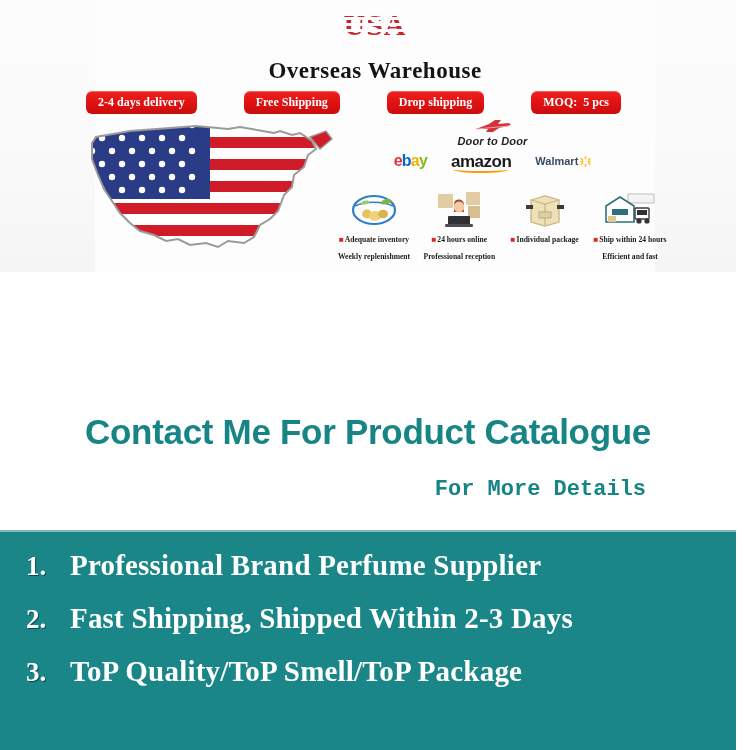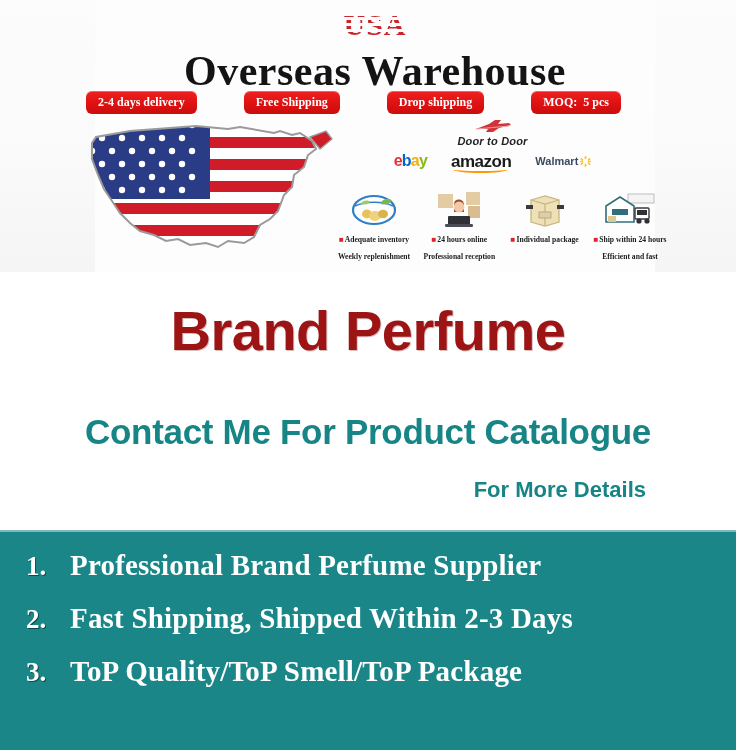--- a/index.html
+++ b/index.html
@@ -63,21 +63,21 @@
   }
 
   .warehouse-title {
     position: absolute;
     left: 0;
     right: 0;
     top: 52px;
     text-align: center;
     font-family: "Liberation Serif", "DejaVu Serif", serif;
     font-weight: bold;
-    font-size: 42px;
+    font-size: 23px;
     line-height: 38px;
     color: #141414;
     letter-spacing: 0.5px;
   }
 
   
   .badge-row {
     position: absolute;
     left: 86px;
     top: 91px;
@@ -244,21 +244,21 @@
     font-size: 35px;
     line-height: 40px;
     color: #178485;
     letter-spacing: -0.3px;
   }
   .more-details {
     position: absolute;
     right: 90px;
     top: 205px;
     text-align: right;
-    font-family: Liberation Sans, sans-serif;
+    font-family: Liberation Mono, monospace;
     font-weight: bold;
     font-size: 22px;
     line-height: 26px;
     color: #178485;
   }
 
   
   .teal-band {
     position: relative;
     height: 220px;
@@ -503,21 +503,20 @@
         <div class="service-cap">
           <span class="dot">■</span><span>Ship within 24 hours</span>
         </div>
         <div class="service-cap">Efficient and fast</div>
       </div>
 
     </div>
   </div>
 
   <div class="middle">
-    <div class="brand-title">Brand Perfume</div>
     <div class="catalogue-title">Contact Me For Product Catalogue</div>
     <div class="more-details">For More Details</div>
   </div>
 
   <div class="teal-band">
     <div class="points">
 
       <div class="point">
         <div class="point-num">1.</div>
         <div class="point-text">Professional Brand Perfume Supplier</div>

